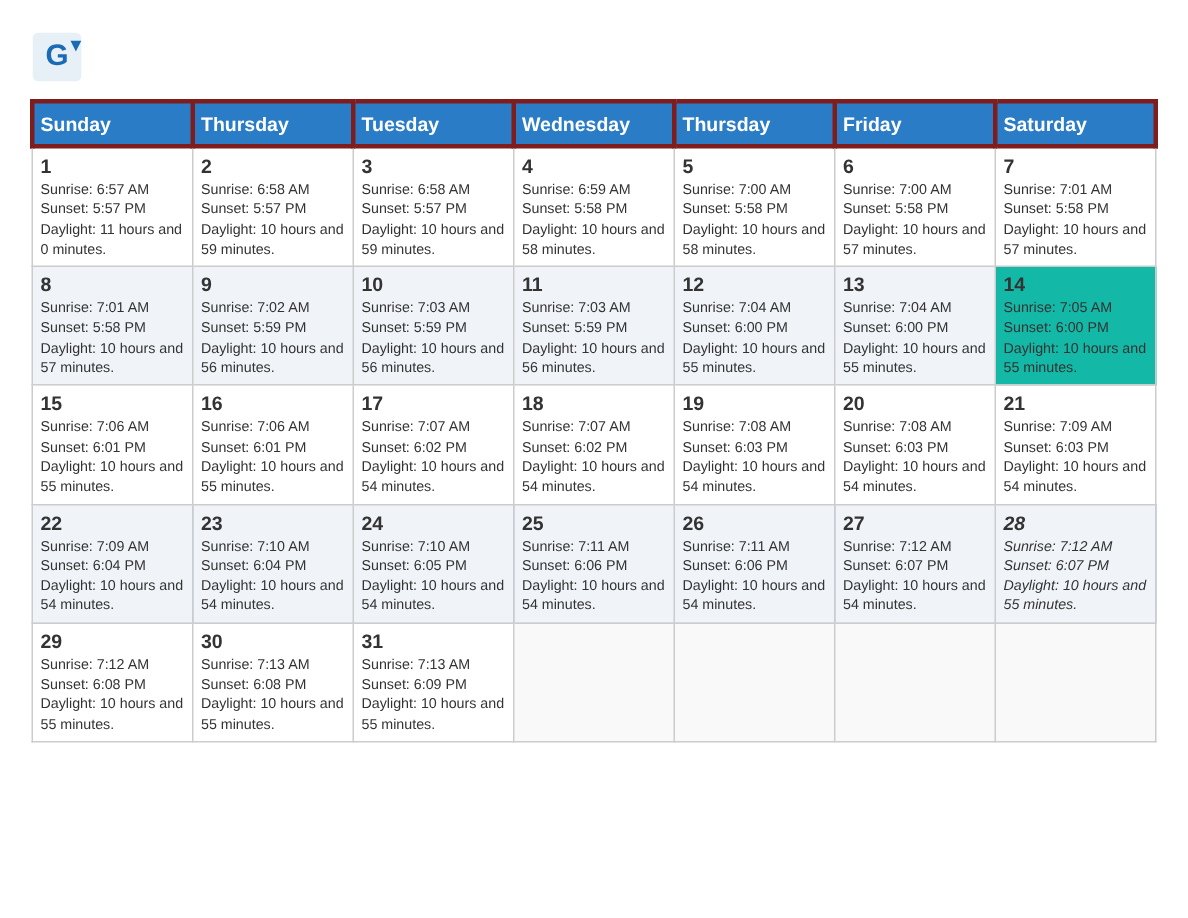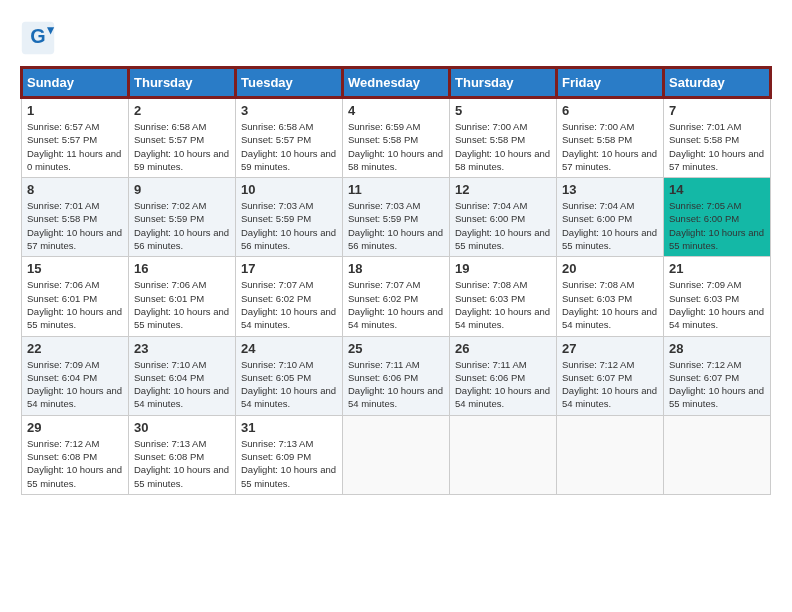--- a/index.html
+++ b/index.html
@@ -178,21 +178,21 @@
         <td style="background-color: rgb(240, 244, 248);"><span class="day-num">23</span>
         <span class="day-info">Sunrise: 7:10 AM<br>Sunset: 6:04 PM<br>Daylight: 10 hours and 54 minutes.</span></td>
         <td style="background-color: rgb(240, 244, 248);"><span class="day-num">24</span>
         <span class="day-info">Sunrise: 7:10 AM<br>Sunset: 6:05 PM<br>Daylight: 10 hours and 54 minutes.</span></td>
         <td style="background-color: rgb(240, 244, 248);"><span class="day-num">25</span>
         <span class="day-info">Sunrise: 7:11 AM<br>Sunset: 6:06 PM<br>Daylight: 10 hours and 54 minutes.</span></td>
         <td style="background-color: rgb(240, 244, 248);"><span class="day-num">26</span>
         <span class="day-info">Sunrise: 7:11 AM<br>Sunset: 6:06 PM<br>Daylight: 10 hours and 54 minutes.</span></td>
         <td style="background-color: rgb(240, 244, 248);"><span class="day-num">27</span>
         <span class="day-info">Sunrise: 7:12 AM<br>Sunset: 6:07 PM<br>Daylight: 10 hours and 54 minutes.</span></td>
-        <td style="background-color: rgb(240, 244, 248);"><span class="day-num">28</span>
+        <td style="background-color: rgb(240, 244, 248); font-style: italic;"><span class="day-num">28</span>
         <span class="day-info">Sunrise: 7:12 AM<br>Sunset: 6:07 PM<br>Daylight: 10 hours and 55 minutes.</span></td>
       </tr>
       <tr>
         <td><span class="day-num">29</span>
         <span class="day-info">Sunrise: 7:12 AM<br>Sunset: 6:08 PM<br>Daylight: 10 hours and 55 minutes.</span></td>
         <td><span class="day-num">30</span>
         <span class="day-info">Sunrise: 7:13 AM<br>Sunset: 6:08 PM<br>Daylight: 10 hours and 55 minutes.</span></td>
         <td><span class="day-num">31</span>
         <span class="day-info">Sunrise: 7:13 AM<br>Sunset: 6:09 PM<br>Daylight: 10 hours and 55 minutes.</span></td>
         <td class="empty" style="background-color: rgb(249, 249, 249);"></td>

